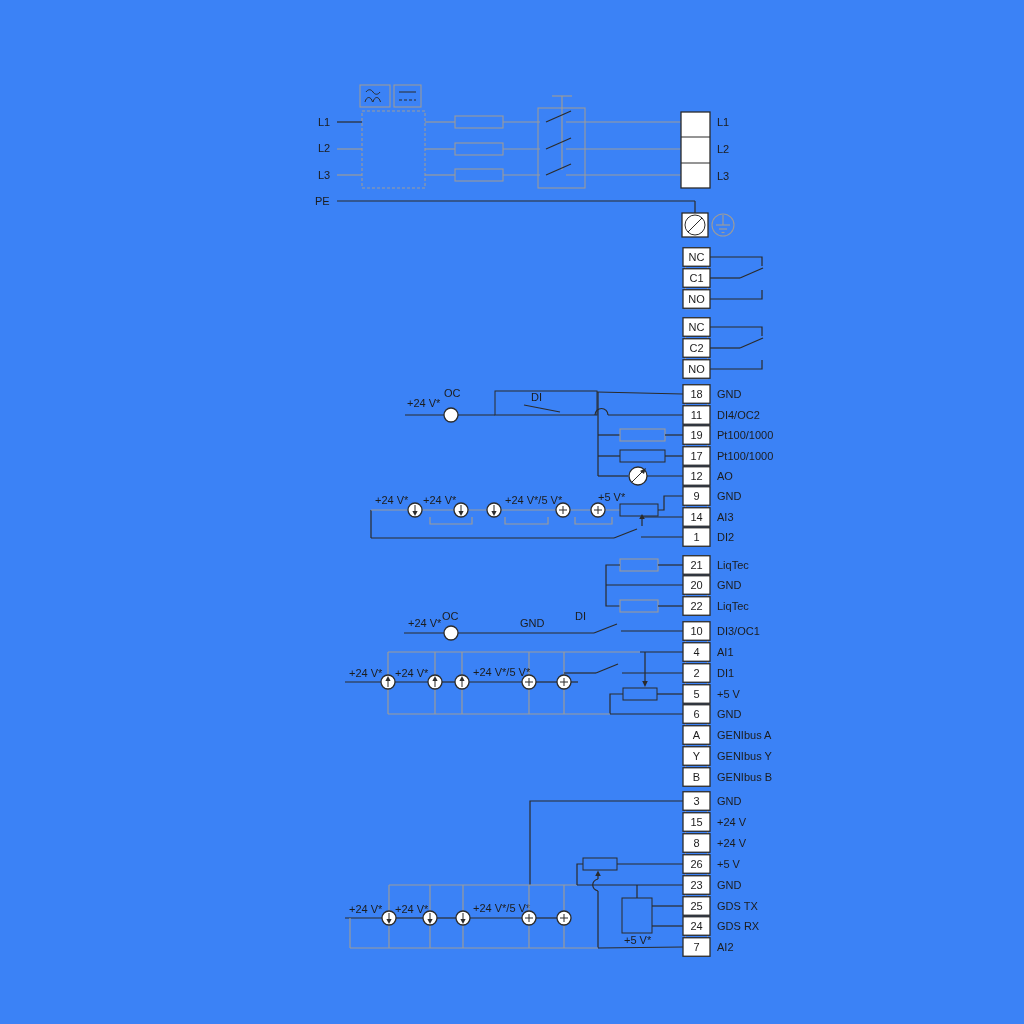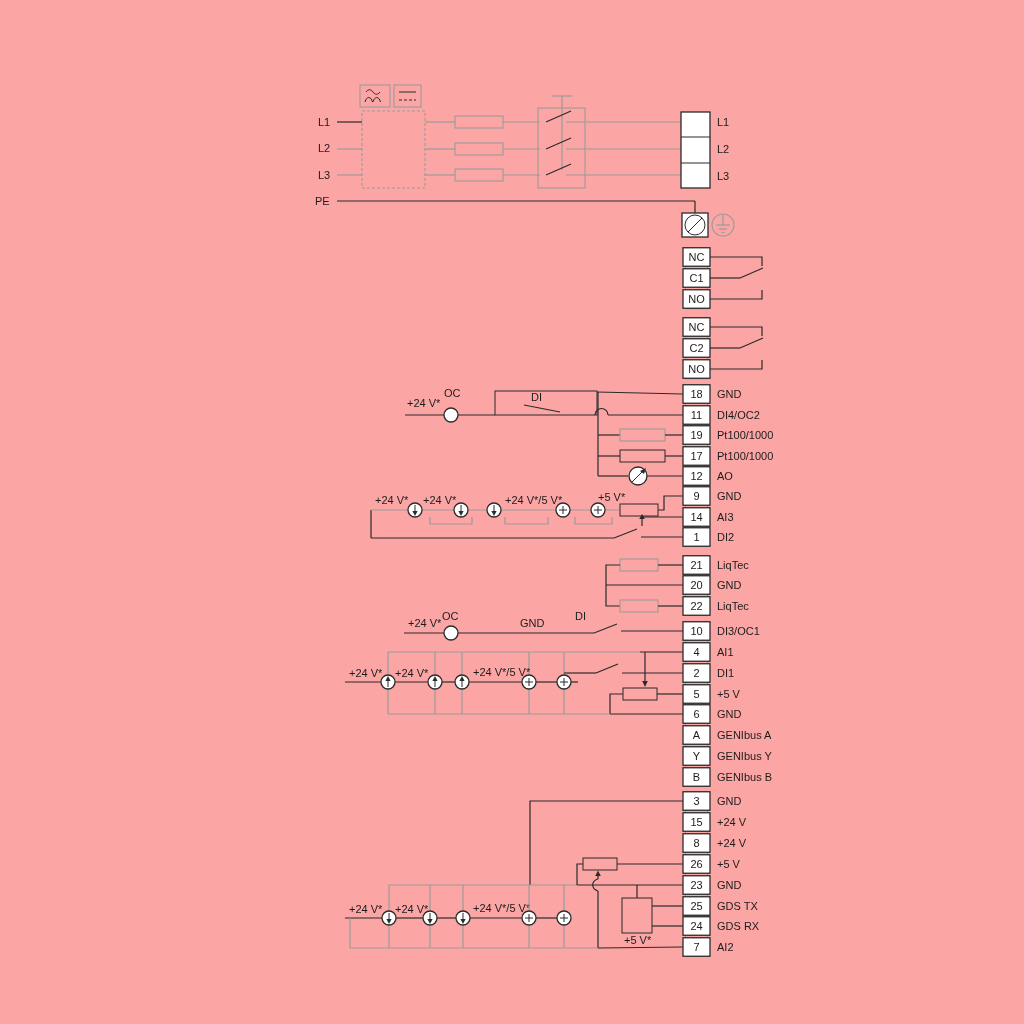--- a/index.html
+++ b/index.html
@@ -1,16 +1,16 @@
 <!DOCTYPE html>
 <html><head>
 <meta charset="utf-8">
 <style>
   html,body{margin:0;padding:0;background:#fff;}
-  #canvas{position:relative;width:1024px;height:1024px;background:#fca5a5;overflow:hidden;}
+  #canvas{position:relative;width:1024px;height:1024px;background:#3b82f6;overflow:hidden;}
   svg text{font-family:"Liberation Sans","DejaVu Sans",sans-serif;font-size:11px;fill:#1c1c1c;}
   .tc{text-anchor:middle;}
   .k{stroke:#2b2b2b;stroke-width:1.2;fill:none;}
   .k1{stroke:#2b2b2b;stroke-width:1;fill:none;}
   .g{stroke:#9b9b9b;stroke-width:1.2;fill:none;}
   .bx{fill:#ffffff;stroke:#2b2b2b;stroke-width:1.3;}
   .gb{fill:none;stroke:#9b9b9b;stroke-width:1.1;}
   .ar{fill:#2b2b2b;stroke:none;}
 </style>
 </head>

